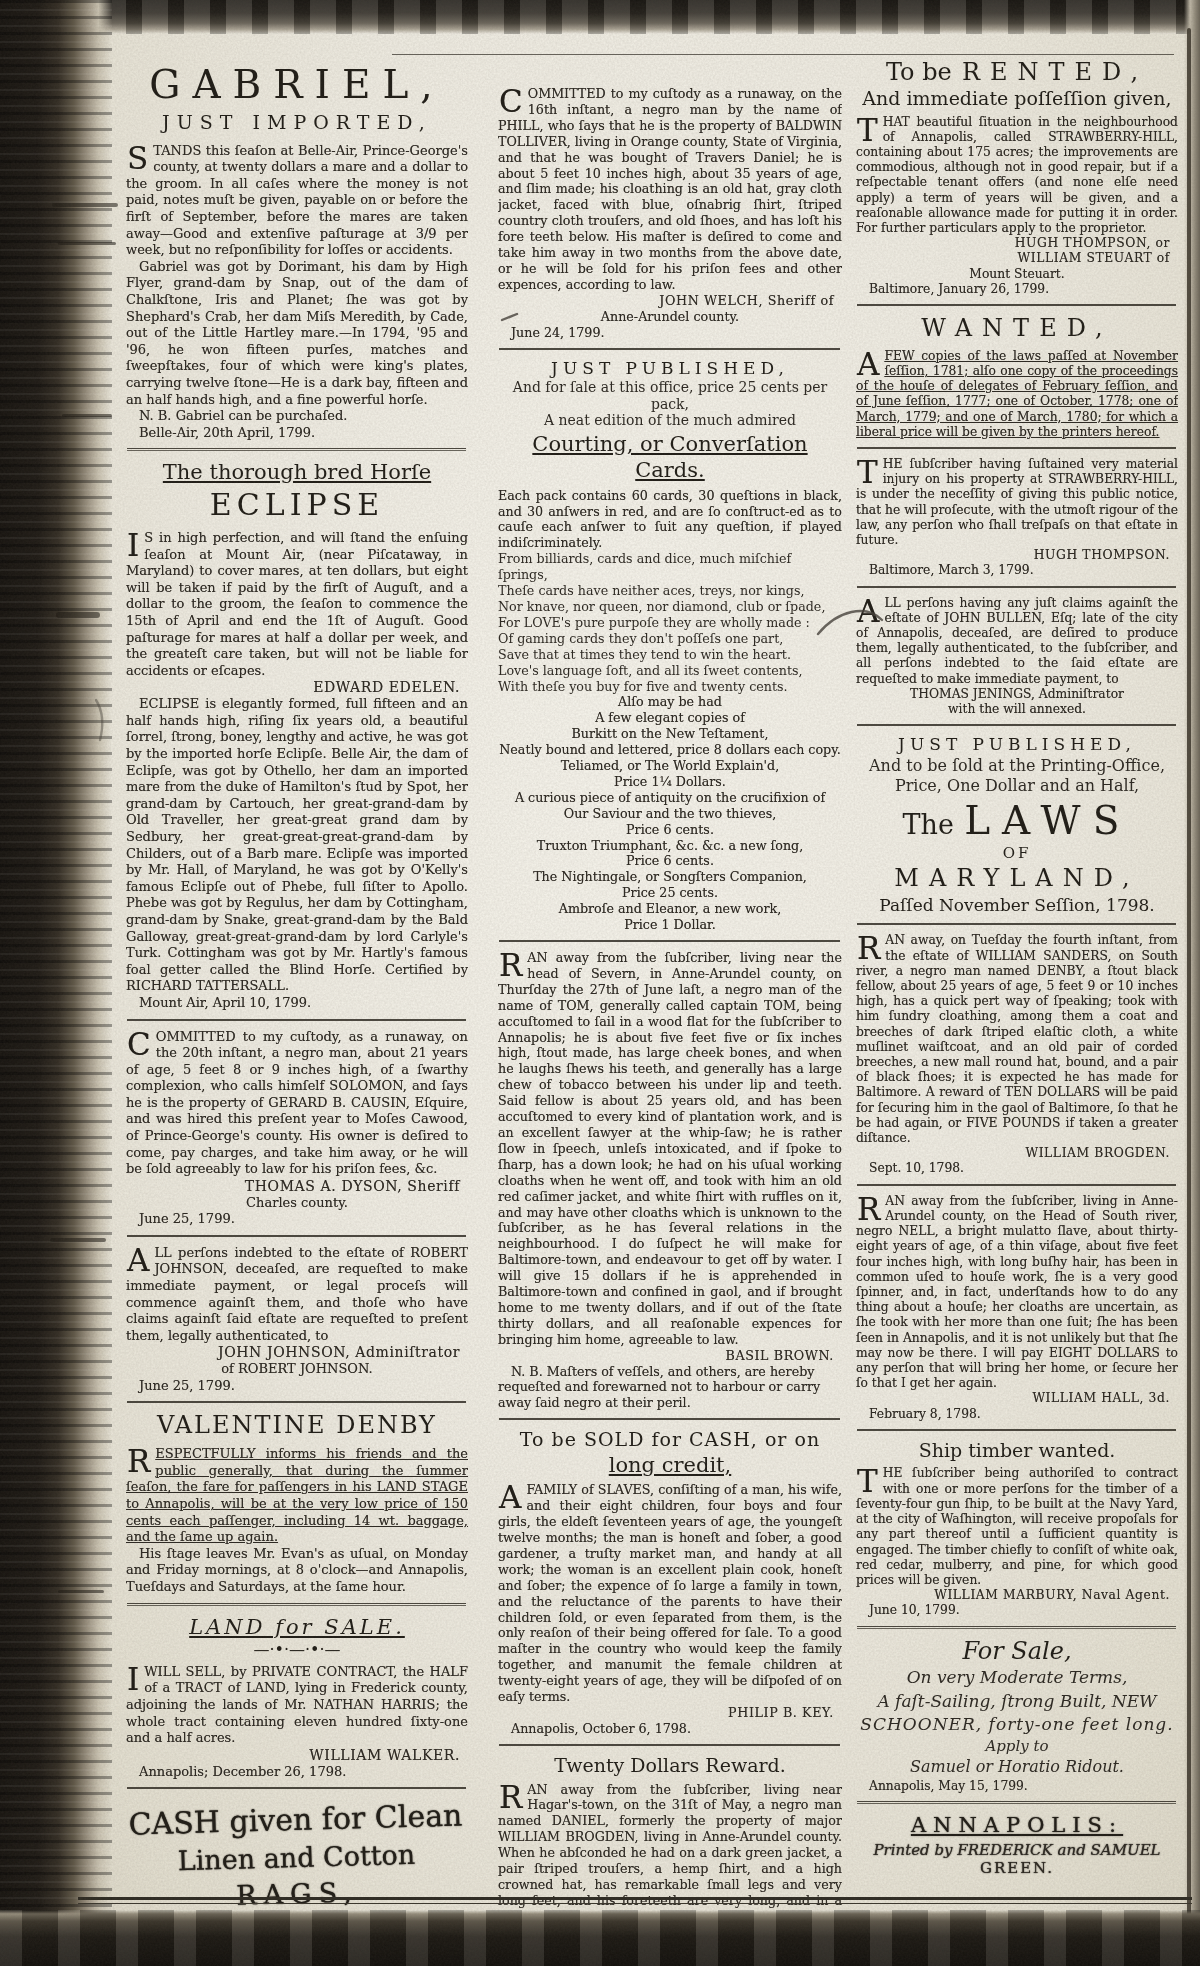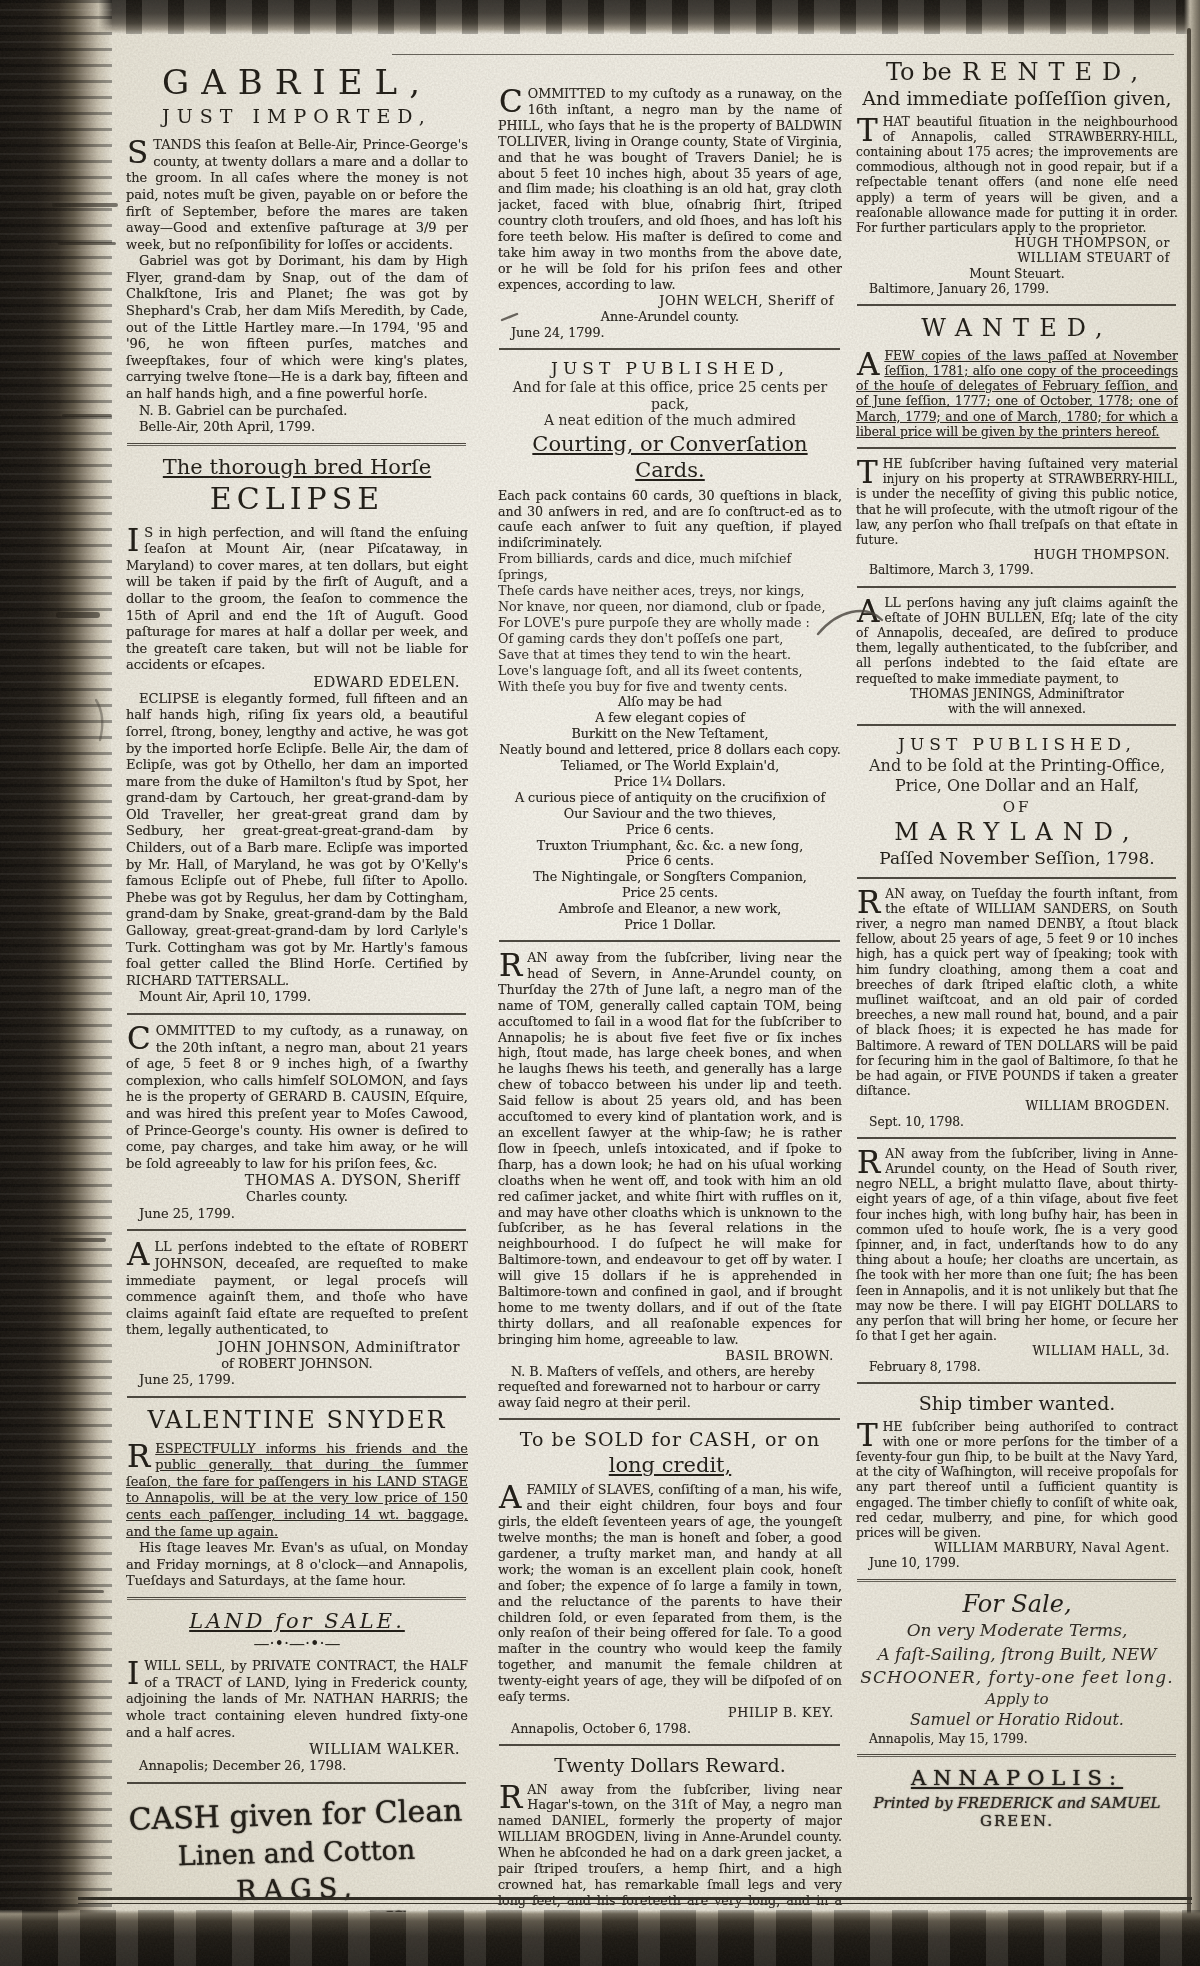--- a/index.html
+++ b/index.html
@@ -43,21 +43,21 @@
   .date{text-align:left;text-indent:13px;}
   .rule{border-top:2px solid rgba(45,41,33,.85);margin:7px 2px 8px 1px;}
   .rule.dbl{border-top:1.5px solid rgba(45,41,33,.85);height:3px;border-bottom:1px solid rgba(45,41,33,.7);}
   .c{text-align:center;}
   .i{font-style:italic;}
   .dark{color:#1e1b15;}
   .s14{font-size:14px;line-height:1.2;} .s15{font-size:15px;line-height:1.2;}
   .s16{font-size:16px;line-height:1.25;} .s17{font-size:17px;line-height:1.25;}
   .s19{font-size:19px;line-height:1.25;} .s21{font-size:21px;line-height:1.25;text-decoration:underline;}
   .s24{font-size:24px;line-height:1.2;} .s27{font-size:27px;line-height:1.2;}
-  .s30{font-size:30px;line-height:1.15;} .s34{font-size:34px;line-height:1.1;}
+  .s30{font-size:30px;line-height:1.15;} .s34{font-size:39px;line-height:1.1;}
   .ls1{letter-spacing:1px;} .ls2{letter-spacing:2px;} .ls3{letter-spacing:3px;}
   .ls5{letter-spacing:5px;} .ls7{letter-spacing:7px;} .ls10{letter-spacing:10px;} .ls12{letter-spacing:12px;}
   .mt2{margin-top:2px;} .mt4{margin-top:4px;} .mt6{margin-top:6px;text-decoration:underline;} .mt8{margin-top:8px;}
   .smear{text-shadow:0 0 1.1px rgba(25,21,15,.85),0 0 2px rgba(25,21,15,.35);}
   .rags-block{transform:rotate(-1.6deg);margin-top:14px;}
   .marks,.noise{position:absolute;inset:0;pointer-events:none;}
   .marks{z-index:4;} .noise{z-index:5;opacity:.5;}
   .pm{fill:none;stroke:#45403a;stroke-width:2.4;stroke-linecap:round;opacity:.8;}
   .poem{margin:0;font-size:12.7px;line-height:15.9px;text-align:left;}
 </style>
@@ -99,21 +99,21 @@
 
     <section>
       <p class="bd dc">ALL perſons indebted to the eſtate of ROBERT JOHNSON, deceaſed, are requeſted to make immediate payment, or legal proceſs will commence againſt them, and thoſe who have claims againſt ſaid eſtate are requeſted to preſent them, legally authenticated, to</p>
       <p class="bd sig s14">JOHN JOHNSON, Adminiſtrator</p>
       <p class="bd sigc">of ROBERT JOHNSON.</p>
       <p class="bd date">June 25, 1799.</p>
     </section>
     <div class="rule"></div>
 
     <section>
-      <div class="c s24 ls2 dark">VALENTINE SNYDER</div>
+      <div class="c s24 ls2 dark">VALENTINE DENBY</div>
       <p class="bd dc mt6">RESPECTFULLY informs his friends and the public generally, that during the ſummer ſeaſon, the fare for paſſengers in his LAND STAGE to Annapolis, will be at the very low price of 150 cents each paſſenger, including 14 wt. baggage, and the ſame up again.</p>
       <p class="bd ind">His ſtage leaves Mr. Evan's as uſual, on Monday and Friday mornings, at 8 o'clock—and Annapolis, Tueſdays and Saturdays, at the ſame hour.</p>
     </section>
     <div class="rule dbl"></div>
 
     <section>
       <div class="c s21 ls3 i dark mt2">LAND for SALE.</div>
       <div class="c s16 dark">—·•·—·•·—</div>
       <p class="bd dc mt4">I WILL SELL, by PRIVATE CONTRACT, the HALF of a TRACT of LAND, lying in Frederick county, adjoining the lands of Mr. NATHAN HARRIS; the whole tract containing eleven hundred ſixty-one and a half acres.</p>
       <p class="bd sig s14">WILLIAM WALKER.</p>
@@ -226,20 +226,21 @@
       <p class="bd dc">ALL perſons having any juſt claims againſt the eſtate of JOHN BULLEN, Eſq; late of the city of Annapolis, deceaſed, are deſired to produce them, legally authenticated, to the ſubſcriber, and all perſons indebted to the ſaid eſtate are requeſted to make immediate payment, to</p>
       <p class="bd sigc s14">THOMAS JENINGS, Adminiſtrator</p>
       <p class="bd sigc">with the will annexed.</p>
     </section>
     <div class="rule"></div>
 
     <section>
       <div class="c s17 ls5 dark">JUST PUBLISHED,</div>
       <div class="c s16">And to be ſold at the Printing-Office,</div>
       <div class="c s16">Price, One Dollar and an Half,</div>
+      <div class="c dark mt4"><span class="s27">The</span>&nbsp;&nbsp;<span class="s34 ls12">LAWS</span></div>
       <div class="c s15 ls3 dark mt2">OF</div>
       <div class="c s24 ls10 dark mt2">MARYLAND,</div>
       <div class="c s17 dark mt2">Paſſed November Seſſion, 1798.</div>
     </section>
     <div class="rule"></div>
 
     <section>
       <p class="bd dc">RAN away, on Tueſday the fourth inſtant, from the eſtate of WILLIAM SANDERS, on South river, a negro man named DENBY, a ſtout black fellow, about 25 years of age, 5 feet 9 or 10 inches high, has a quick pert way of ſpeaking; took with him ſundry cloathing, among them a coat and breeches of dark ſtriped elaſtic cloth, a white muſlinet waiſtcoat, and an old pair of corded breeches, a new mall round hat, bound, and a pair of black ſhoes; it is expected he has made for Baltimore.  A reward of TEN DOLLARS will be paid for ſecuring him in the gaol of Baltimore, ſo that he be had again, or FIVE POUNDS if taken a greater diſtance.</p>
       <p class="bd sig s14">WILLIAM BROGDEN.</p>
       <p class="bd date">Sept. 10, 1798.</p>

